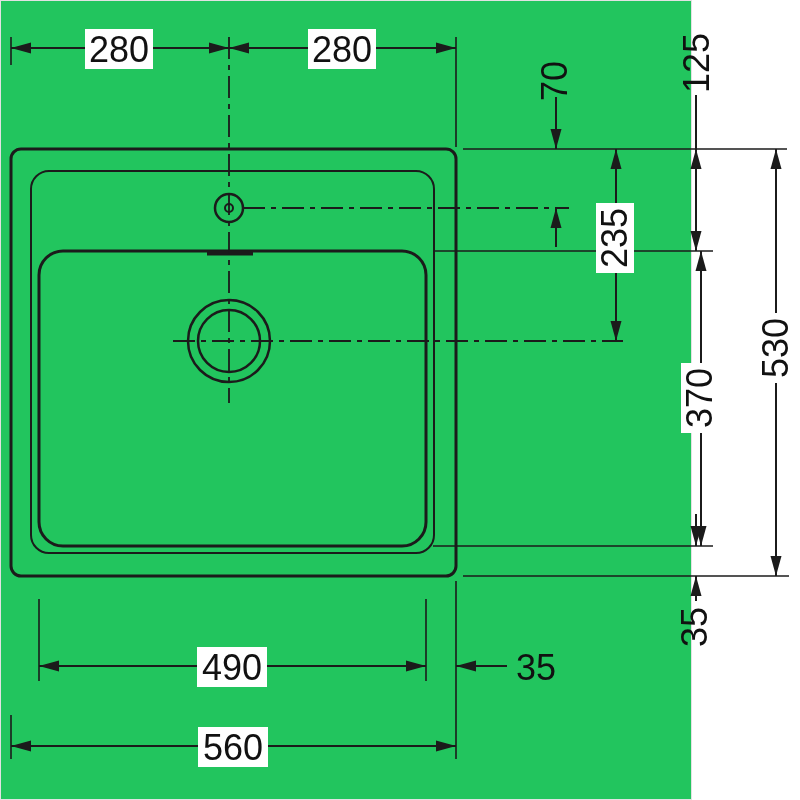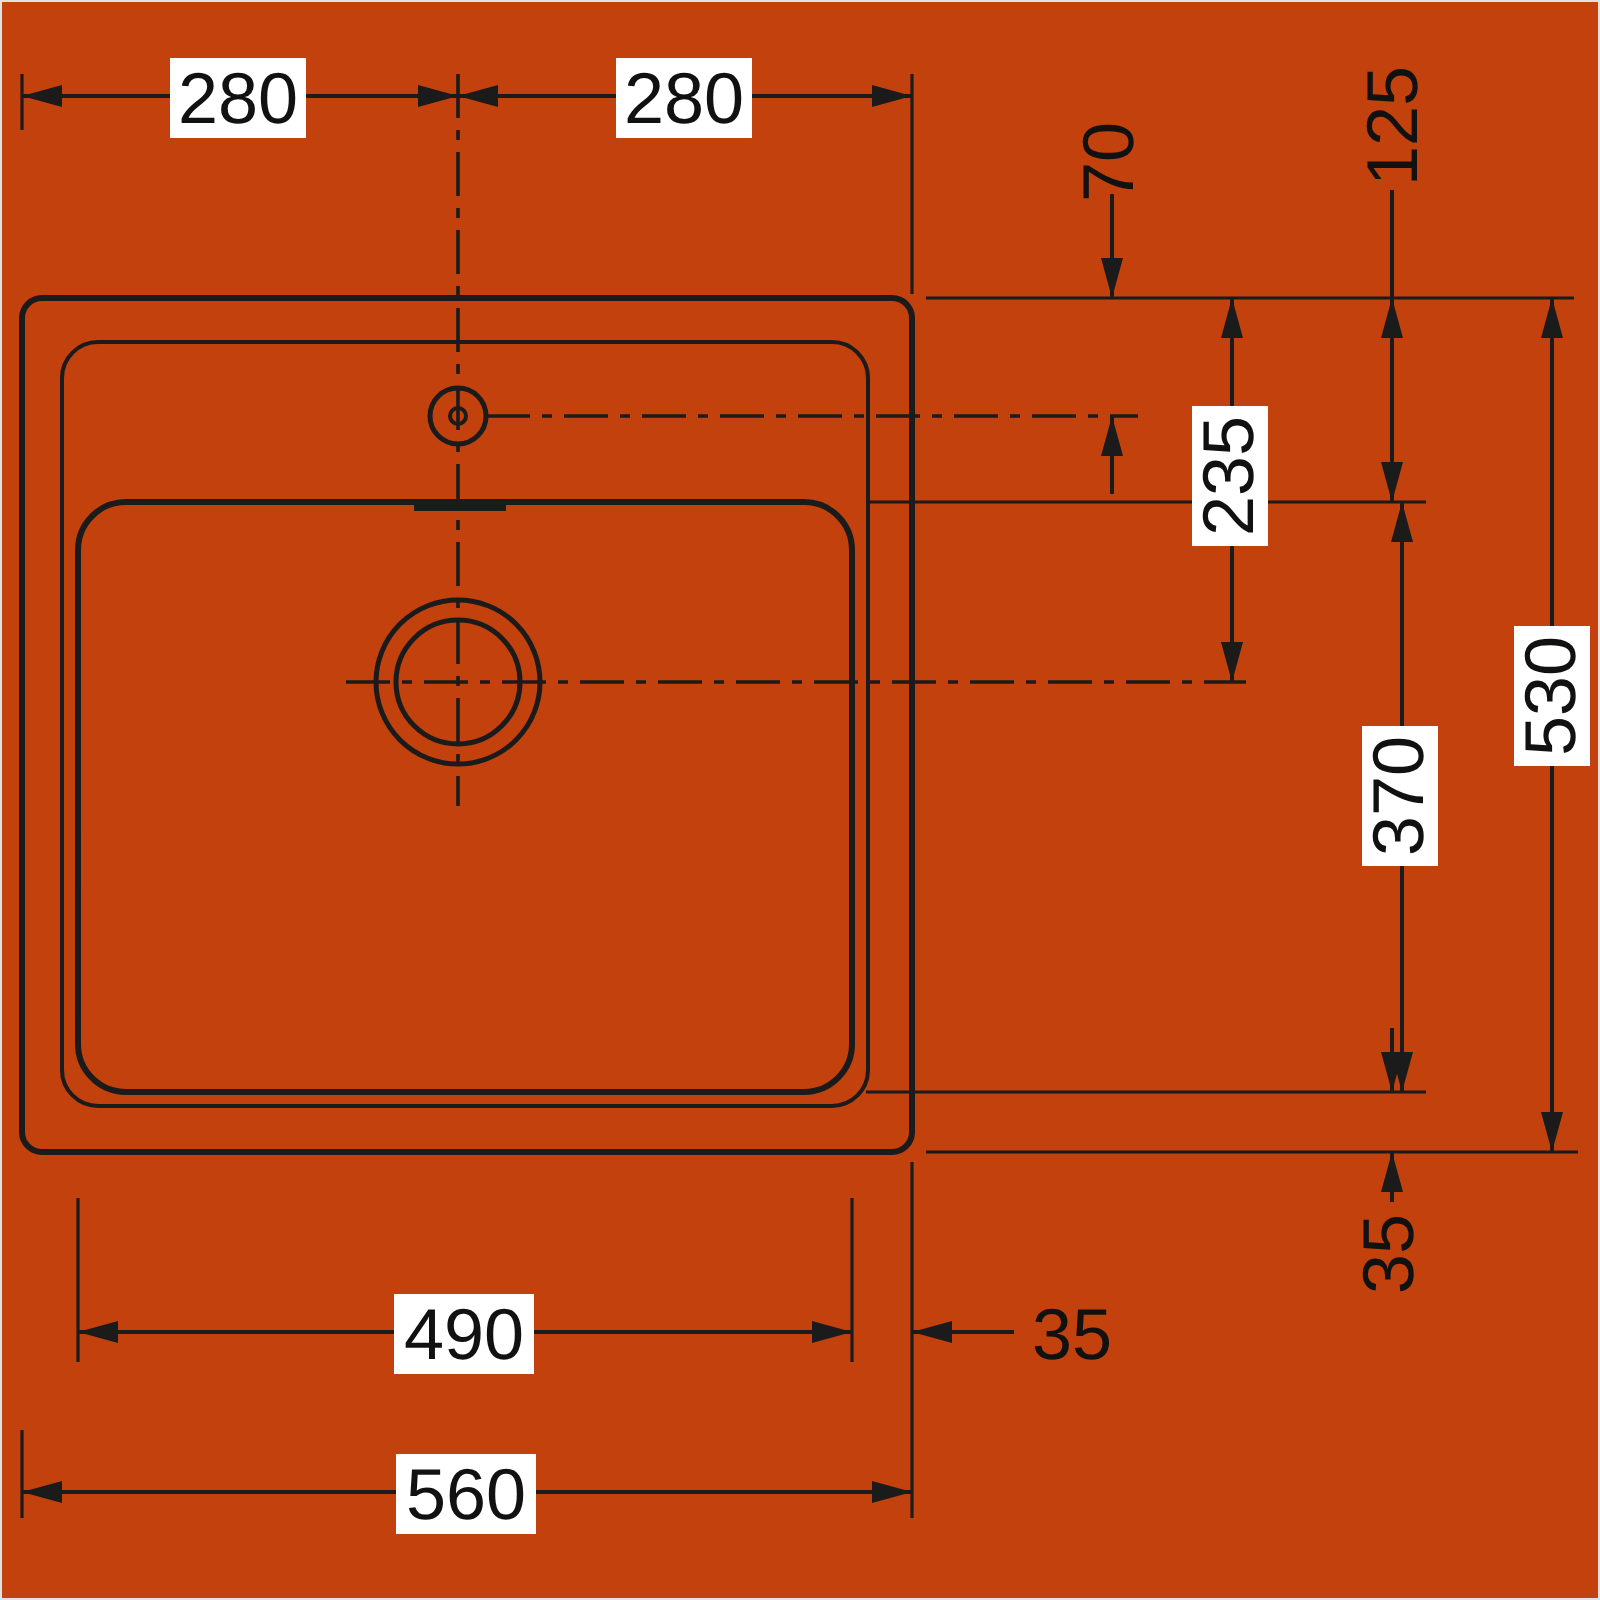--- a/index.html
+++ b/index.html
@@ -1,17 +1,17 @@
 <!DOCTYPE html>
 <html><head>
 <meta charset="utf-8">
 <style>
   html,body{margin:0;padding:0;background:#fff;}
   .stage{
-    width:800px;height:800px;position:relative;background:#c2410c;
+    width:692px;height:800px;position:relative;background:#22c55e;
     box-sizing:border-box;border:1px solid #e2e2e2;
     font-family:"Liberation Sans", sans-serif;
   }
   svg{display:block;}
   .outline{fill:none;stroke:#1b1b1b;}
   .dimline{stroke:#1b1b1b;stroke-width:2;fill:none;}
   .extline{stroke:#1b1b1b;stroke-width:1.6;fill:none;}
   .centerline{stroke:#1b1b1b;stroke-width:1.8;fill:none;stroke-dasharray:22 6 5 6;}
   .arrow{fill:#1b1b1b;stroke:none;}
   .labelbg{fill:#ffffff;stroke:none;}

